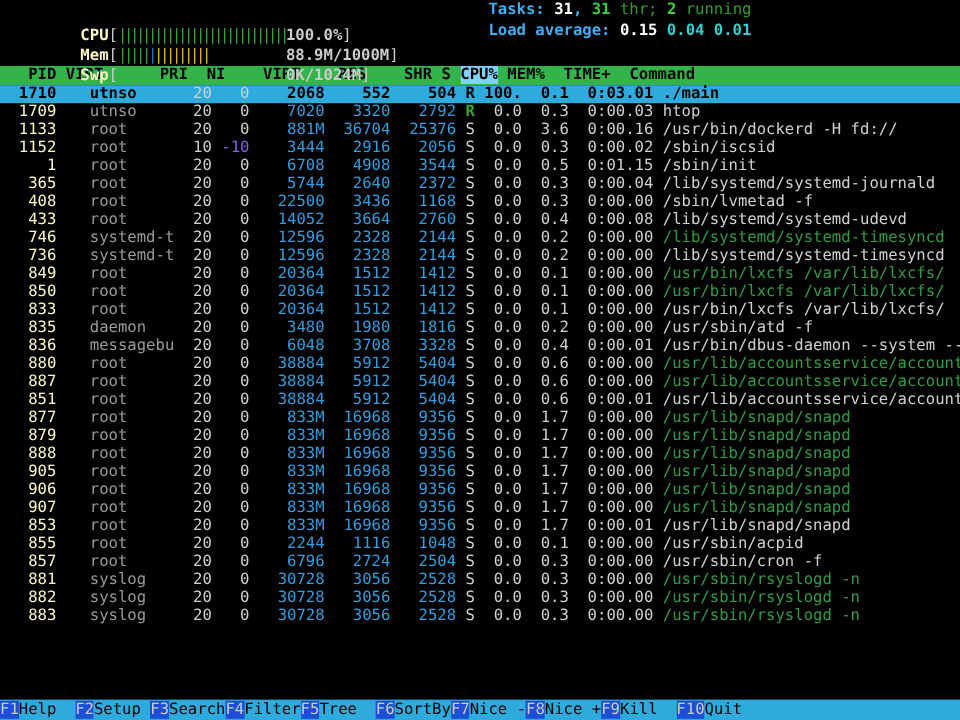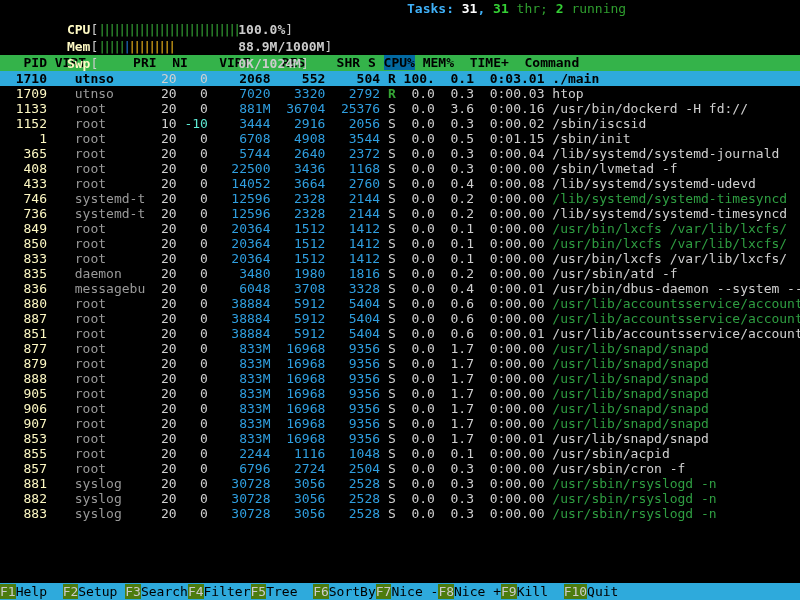--- a/index.html
+++ b/index.html
@@ -66,21 +66,21 @@
   
   .colhdr {
     background: #34b34a;
     color: #000000;
     height: 16px;
     line-height: 16px;
     white-space: pre;
     font-weight: bold;
   }
   .colhdr .sorted {
-    background: #0369a1;
+    background: #7dd3fc;
     color: #000000;
   }
 
   
   .proc {
     height: 15px;
     line-height: 15px;
     white-space: pre;
   }
   .proc.selected {
@@ -95,21 +95,21 @@
   .proc.selected .c-time,
   .proc.selected .c-cmd,
   .proc.selected .c-cpu,
   .proc.selected .c-nice-neg,
   .proc.selected .c-cmd-thread { color: #000000; font-weight: bold; }
 
   .c-pid   { color: #fef9c3; }
   .c-user  { color: #9a9a9a; margin-left: 20px; }
   .c-pri   { color: #d0d0d0; }
   .c-nice  { color: #d0d0d0; }
-  .c-nice-neg { color: #5eead4; }
+  .c-nice-neg { color: #8b5cf6; }
   .c-num   { color: #2f9fe0; }
   .c-state { color: #d0d0d0; }
   .c-state-r { color: #35a535; font-weight: bold; }
   .c-cpu   { color: #d0d0d0; }
   .c-mem   { color: #d0d0d0; }
   .c-time  { color: #d0d0d0; }
   .c-cmd   { color: #d0d0d0; }
   .c-cmd-thread { color: #2f9e42; }
 
   
@@ -117,21 +117,21 @@
     position: absolute;
     left: 0;
     bottom: 0;
     width: 800px;
     height: 17px;
     line-height: 17px;
     background: #2eaadc;
     white-space: pre;
   }
   .fkey {
-    background: #4d7c0f;
+    background: #1d4ed8;
     color: #cccccc;
   }
   .flabel {
     background: #2eaadc;
     color: #000000;
   }
 </style>
 </head>
 <body>
 
@@ -146,20 +146,21 @@
     <div class="meter-line">
       <span style="display:inline-block;width:20px"></span><span class="meter-label">Mem</span><span class="bracket">[</span><span class="bar-cells" id="mem-bar"><span class="bc on-green">|</span><span class="bc on-green">|</span><span class="bc on-green">|</span><span class="bc on-green">|</span><span class="bc on-green">|</span><span class="bc on-blue">|</span><span class="bc on-yellow">|</span><span class="bc on-yellow">|</span><span class="bc on-yellow">|</span><span class="bc on-yellow">|</span><span class="bc on-yellow">|</span><span class="bc on-yellow">|</span><span class="bc on-yellow">|</span><span class="bc on-yellow">|</span><span class="bc on-yellow">|</span><span class="bc off"> </span><span class="bc off"> </span><span class="bc off"> </span><span class="bc off"> </span><span class="bc off"> </span><span class="bc off"> </span><span class="bc off"> </span><span class="bc off"> </span><span class="bc off"> </span><span class="bc off"> </span><span class="bc off"> </span><span class="bc off"> </span><span class="bc off"> </span></span><span class="meter-val">88.9M/1000M</span><span class="bracket">]</span>
     </div>
 
     <div class="meter-line">
       <span style="display:inline-block;width:20px"></span><span class="meter-label">Swp</span><span class="bracket">[</span><span class="bar-cells" id="swp-bar"><span class="bc off"> </span><span class="bc off"> </span><span class="bc off"> </span><span class="bc off"> </span><span class="bc off"> </span><span class="bc off"> </span><span class="bc off"> </span><span class="bc off"> </span><span class="bc off"> </span><span class="bc off"> </span><span class="bc off"> </span><span class="bc off"> </span><span class="bc off"> </span><span class="bc off"> </span><span class="bc off"> </span><span class="bc off"> </span><span class="bc off"> </span><span class="bc off"> </span><span class="bc off"> </span><span class="bc off"> </span><span class="bc off"> </span><span class="bc off"> </span><span class="bc off"> </span><span class="bc off"> </span><span class="bc off"> </span><span class="bc off"> </span><span class="bc off"> </span><span class="bc off"> </span></span><span class="meter-val">0K/1024M</span><span class="bracket">]</span>
     </div>
 
     <div class="hdr-right">
       <div class="meter-line"><span class="stat-label">Tasks:</span> <span class="stat-num">31</span><span class="stat-label">, </span><span class="stat-green">31</span><span class="stat-grn-d"> thr; </span><span class="stat-green">2</span><span class="stat-grn-d"> running</span></div>
+      <div class="meter-line"><span class="stat-label">Load average:</span> <span class="stat-num">0.15</span> <span class="stat-cyan">0.04</span> <span class="stat-cyan">0.01</span></div>
     </div>
   </div>
 
   <div class="colhdr" id="colhdr"><span>   PID </span><span>VIRT      </span><span>PRI </span><span> NI </span><span>   VIRT </span><span>   RES </span><span>   SHR </span><span>S </span><span class="sorted">CPU%</span><span> MEM%</span><span>  TIME+ </span><span> Command</span></div>
 
   <div id="proclist">
       <div class="proc selected"><span class="c-pid">  1710 </span><span class="c-user">utnso     </span><span class="c-pri"> 20 </span><span class="c-nice">  0 </span><span class="c-num">   2068 </span><span class="c-num">   552 </span><span class="c-num">   504 </span><span class="c-state">R </span><span class="c-cpu">100. </span><span class="c-mem"> 0.1 </span><span class="c-time"> 0:03.01 </span><span class="c-cmd">./main</span></div>
       <div class="proc"><span class="c-pid">  1709 </span><span class="c-user">utnso     </span><span class="c-pri"> 20 </span><span class="c-nice">  0 </span><span class="c-num">   7020 </span><span class="c-num">  3320 </span><span class="c-num">  2792 </span><span class="c-state-r">R </span><span class="c-cpu"> 0.0 </span><span class="c-mem"> 0.3 </span><span class="c-time"> 0:00.03 </span><span class="c-cmd">htop</span></div>
       <div class="proc"><span class="c-pid">  1133 </span><span class="c-user">root      </span><span class="c-pri"> 20 </span><span class="c-nice">  0 </span><span class="c-num">   881M </span><span class="c-num"> 36704 </span><span class="c-num"> 25376 </span><span class="c-state">S </span><span class="c-cpu"> 0.0 </span><span class="c-mem"> 3.6 </span><span class="c-time"> 0:00.16 </span><span class="c-cmd">/usr/bin/dockerd -H fd://</span></div>
       <div class="proc"><span class="c-pid">  1152 </span><span class="c-user">root      </span><span class="c-pri"> 10 </span><span class="c-nice-neg">-10 </span><span class="c-num">   3444 </span><span class="c-num">  2916 </span><span class="c-num">  2056 </span><span class="c-state">S </span><span class="c-cpu"> 0.0 </span><span class="c-mem"> 0.3 </span><span class="c-time"> 0:00.02 </span><span class="c-cmd">/sbin/iscsid</span></div>

